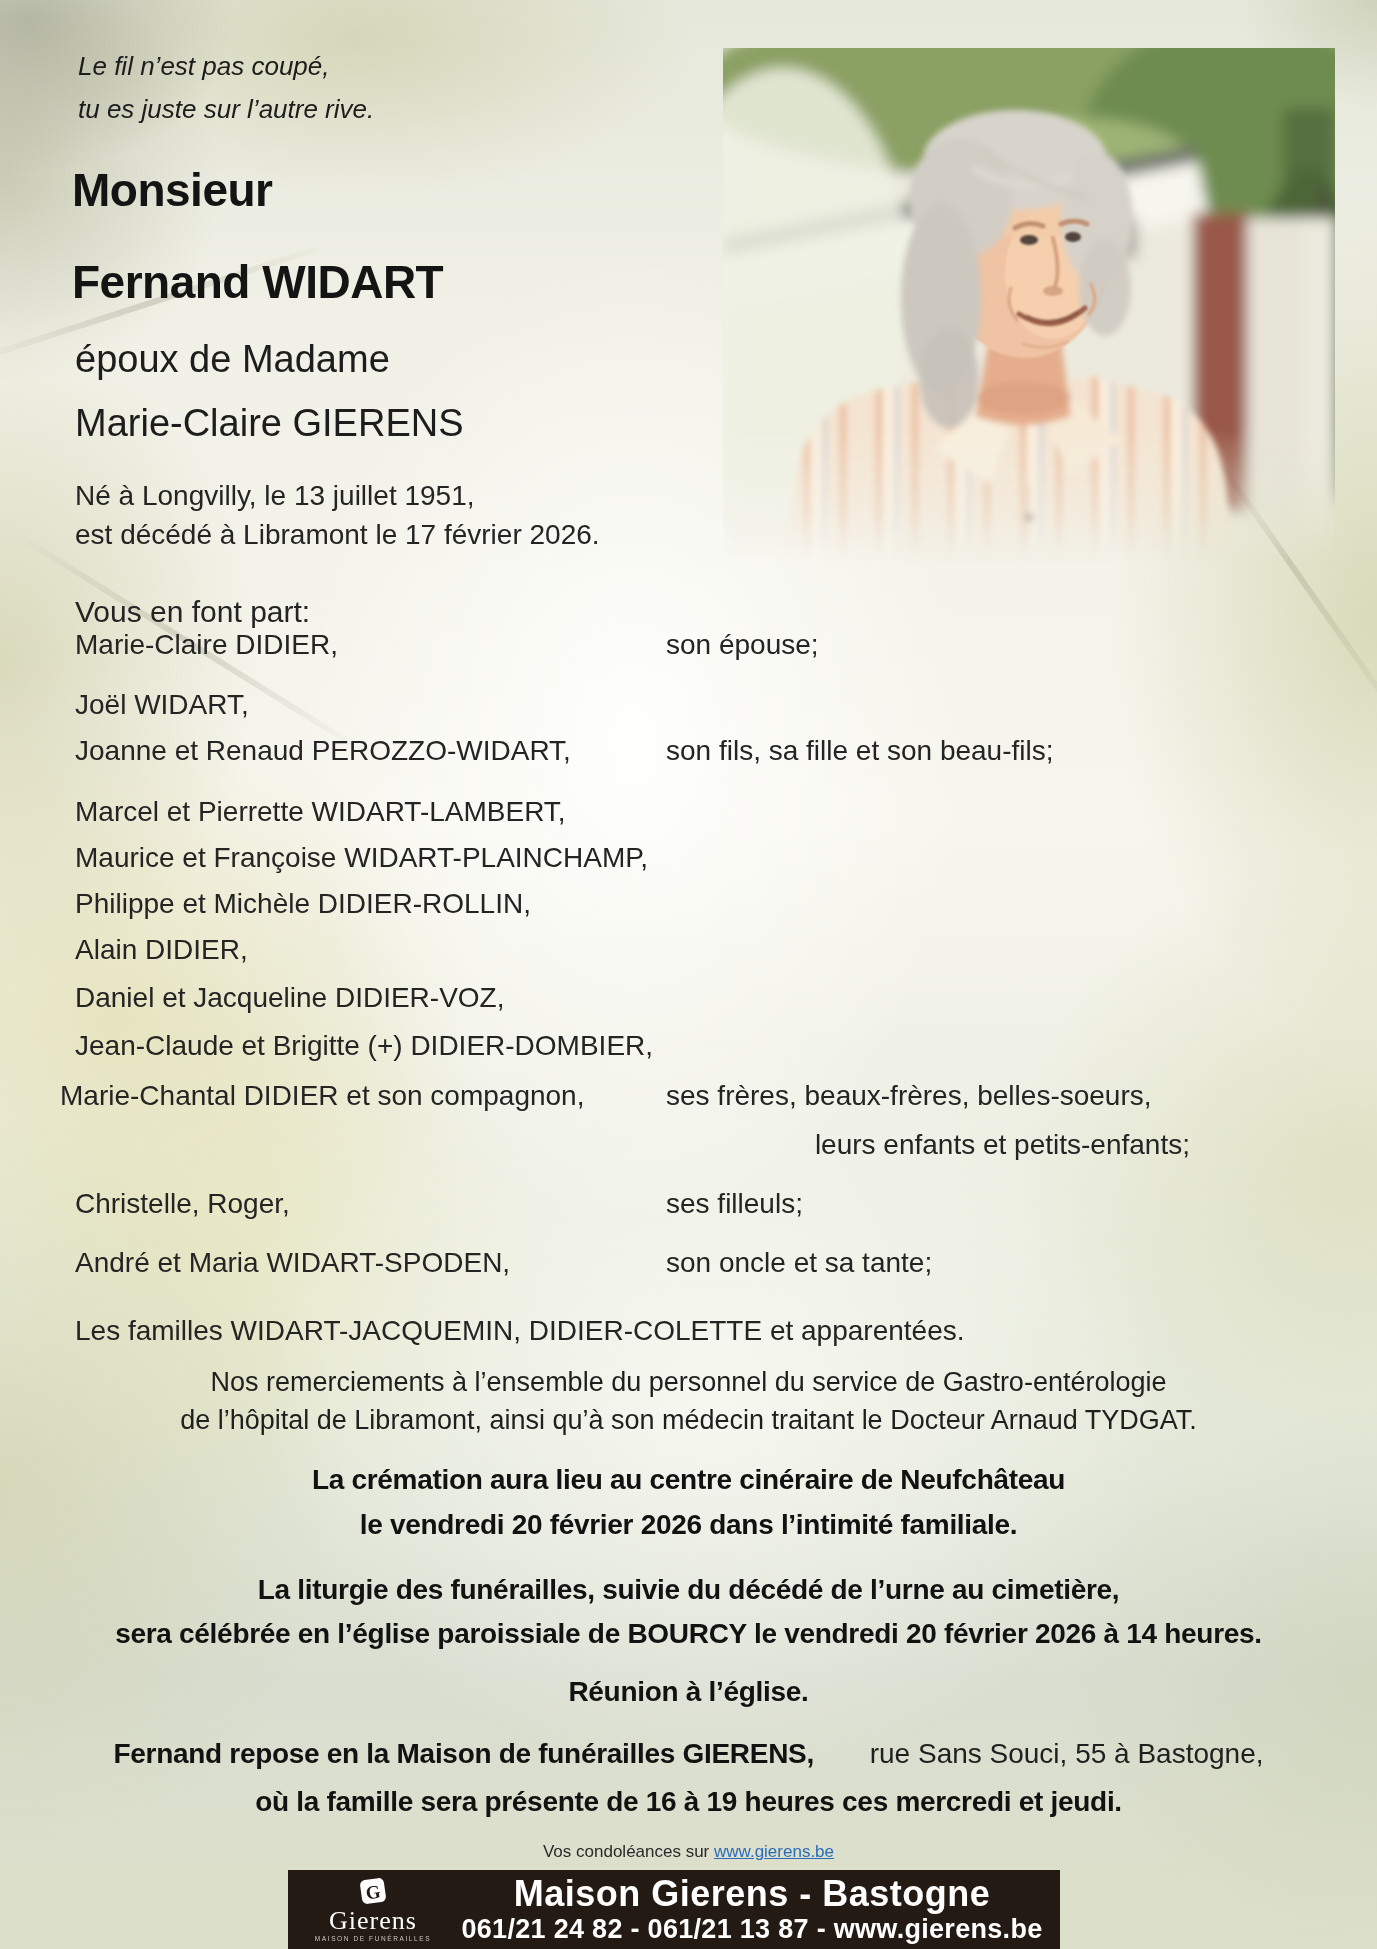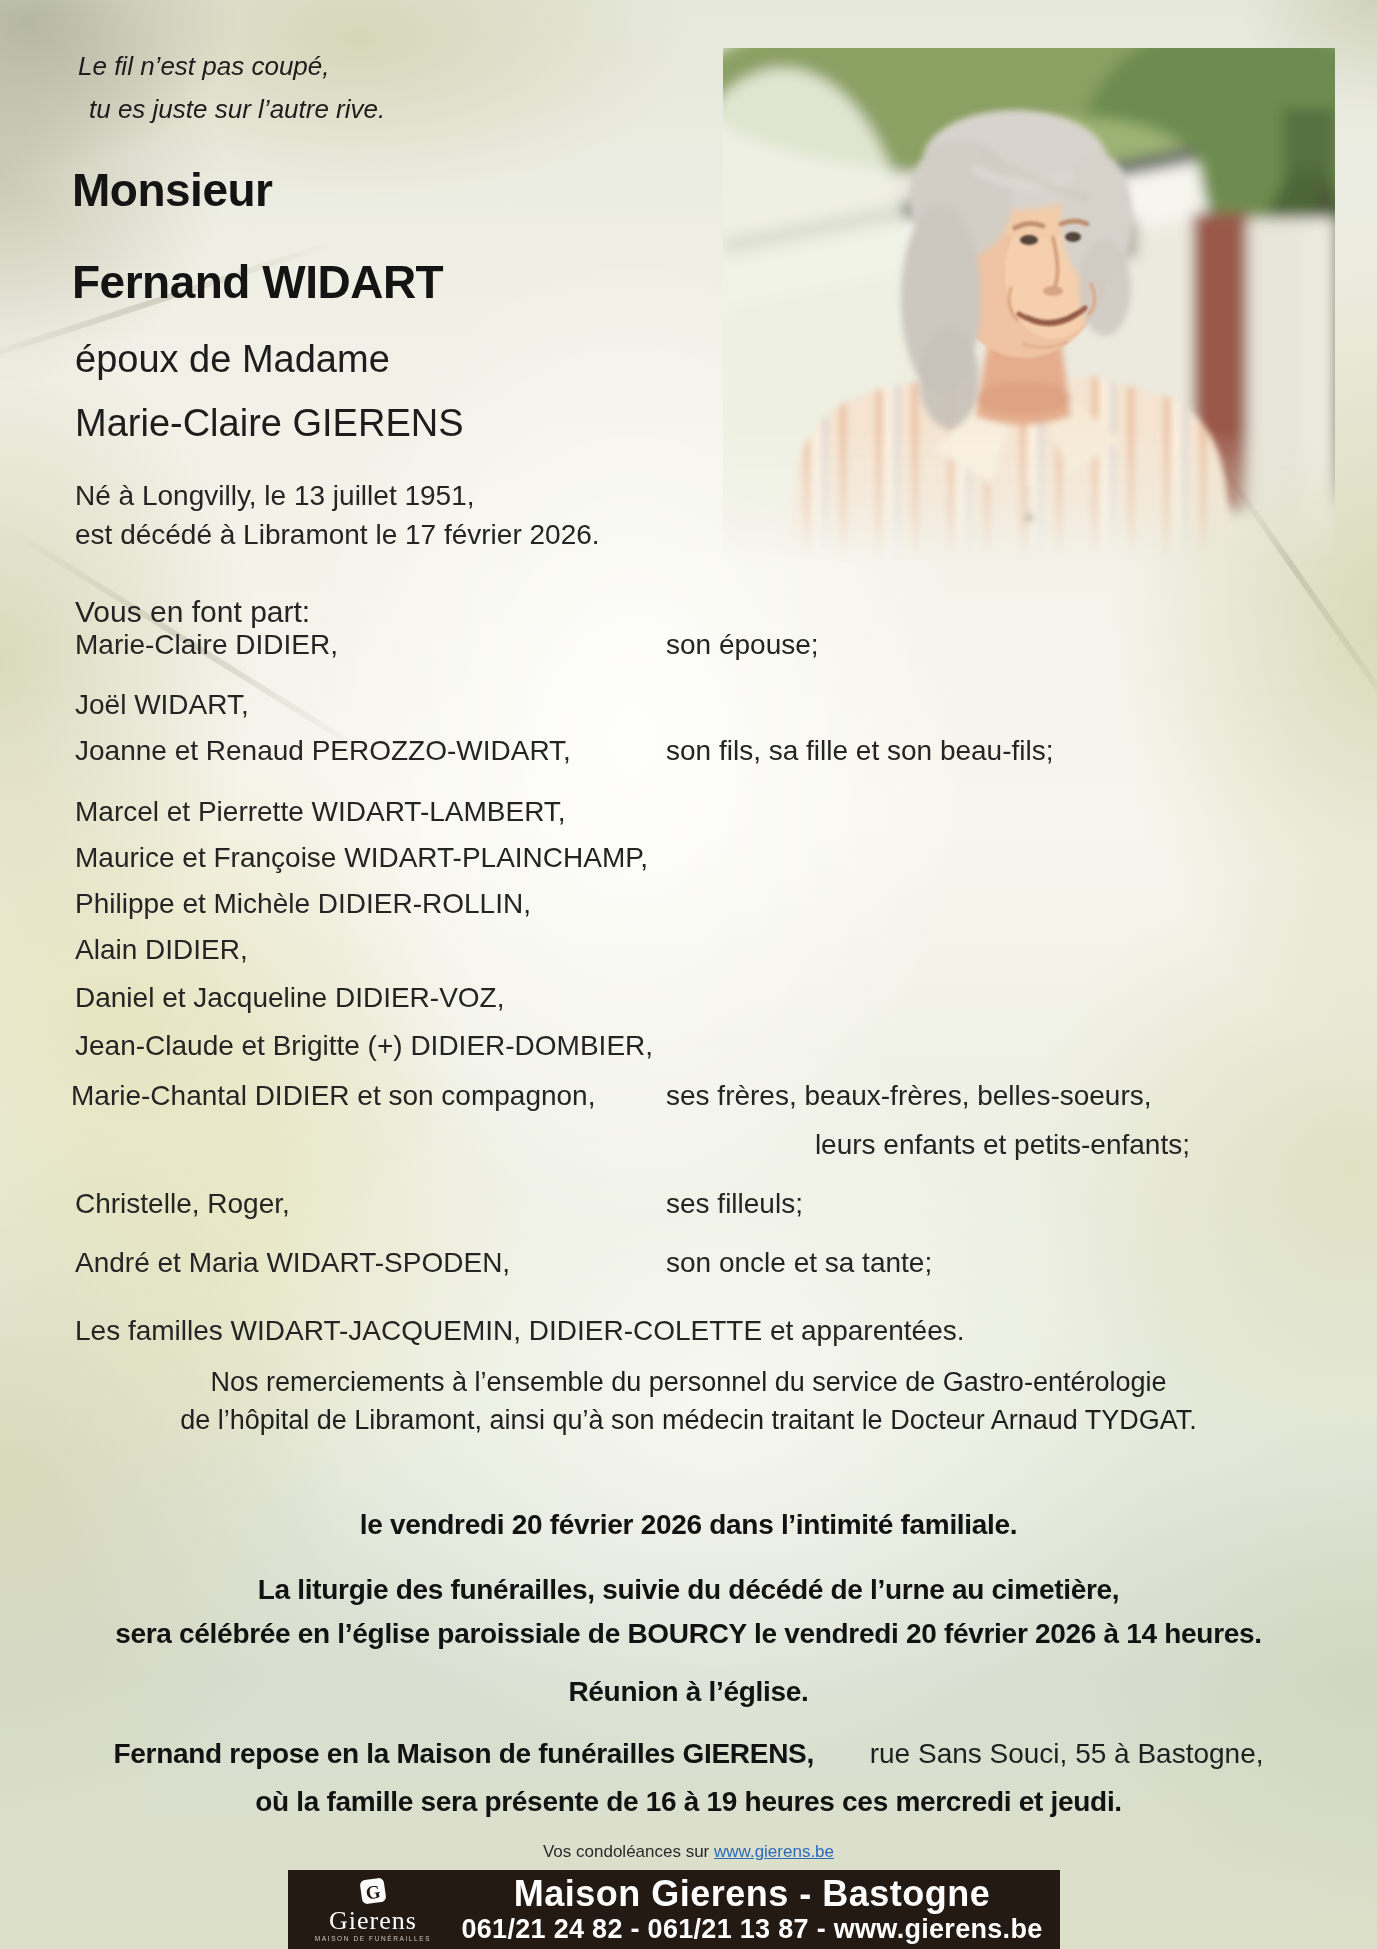--- a/index.html
+++ b/index.html
@@ -162,21 +162,21 @@
         <path d="M296,266 Q330,288 362,260" stroke="#9c604b" stroke-width="5" fill="none"></path>
         <path d="M304,268 Q330,280 354,264" stroke="#7a4536" stroke-width="3" fill="none" opacity="0.6"></path>
         <path d="M288,240 Q282,258 294,272" stroke="#dba784" stroke-width="3" fill="none"></path>
         <path d="M368,236 Q376,254 366,266" stroke="#dba784" stroke-width="3" fill="none"></path>
         <path d="M300,296 Q322,304 344,294" stroke="#dcab88" stroke-width="3" fill="none" opacity="0.7"></path>
       </g>
     </g>
   </svg>
 
   <div class="l it" style="left:78px;top:50px;">Le fil n’est pas coupé,</div>
-  <div class="l it" style="left:78px;top:93px;margin-left:11px;">tu es juste sur l’autre rive.</div>
+  <div class="l it" style="left:78px;top:93px;">tu es juste sur l’autre rive.</div>
 
   <div class="l h1" style="left:72px;top:162px;">Monsieur</div>
   <div class="l h1" style="left:72px;top:254px;">Fernand WIDART</div>
   <div class="l h2" style="left:75px;top:336px;">époux de Madame</div>
   <div class="l h2" style="left:75px;top:400px;">Marie-Claire GIERENS</div>
   <div class="l" style="left:75px;top:478px;">Né à Longvilly, le 13 juillet 1951,</div>
   <div class="l" style="left:75px;top:517px;">est décédé à Libramont le 17 février 2026.</div>
 
   <div class="l t30" style="left:75px;top:577px;">Vous en font part:</div>
 
@@ -186,35 +186,36 @@
   <div class="l" style="left:75px;top:687px;">Joël WIDART,</div>
   <div class="l" style="left:75px;top:733px;">Joanne et Renaud PEROZZO-WIDART,</div>
   <div class="l" style="left:666px;top:733px;">son fils, sa fille et son beau-fils;</div>
 
   <div class="l" style="left:75px;top:794px;">Marcel et Pierrette WIDART-LAMBERT,</div>
   <div class="l" style="left:75px;top:840px;">Maurice et Françoise WIDART-PLAINCHAMP,</div>
   <div class="l" style="left:75px;top:886px;">Philippe et Michèle DIDIER-ROLLIN,</div>
   <div class="l" style="left:75px;top:932px;">Alain DIDIER,</div>
   <div class="l" style="left:75px;top:980px;">Daniel et Jacqueline DIDIER-VOZ,</div>
   <div class="l" style="left:75px;top:1028px;">Jean-Claude et Brigitte (+) DIDIER-DOMBIER,</div>
-  <div class="l" style="left:71px;top:1078px;text-align:center;">Marie-Chantal DIDIER et son compagnon,</div>
+  <div class="l" style="left:60px;top:1078px;text-align:center;">Marie-Chantal DIDIER et son compagnon,</div>
   <div class="l" style="left:666px;top:1078px;">ses frères, beaux-frères, belles-soeurs,</div>
   <div class="l" style="right:187px;top:1127px;">leurs enfants et petits-enfants;</div>
 
   <div class="l" style="left:75px;top:1186px;">Christelle, Roger,</div>
   <div class="l" style="left:666px;top:1186px;">ses filleuls;</div>
 
   <div class="l" style="left:75px;top:1245px;">André et Maria WIDART-SPODEN,</div>
   <div class="l" style="left:666px;top:1245px;">son oncle et sa tante;</div>
 
   <div class="l" style="left:75px;top:1313px;">Les familles WIDART-JACQUEMIN, DIDIER-COLETTE et apparentées.</div>
 
   <div class="c th" style="top:1367px;">Nos remerciements à l’ensemble du personnel du service de Gastro-entérologie</div>
   <div class="c th" style="top:1405px;">de l’hôpital de Libramont, ainsi qu’à son médecin traitant le Docteur Arnaud TYDGAT.</div>
 
+  <div class="c bd" style="top:1464px;">La crémation aura lieu au centre cinéraire de Neufchâteau</div>
   <div class="c bd" style="top:1509px;">le vendredi 20 février 2026 dans l’intimité familiale.</div>
   <div class="c bd" style="top:1574px;">La liturgie des funérailles, suivie du décédé de l’urne au cimetière,</div>
   <div class="c bd" style="top:1618px;">sera célébrée en l’église paroissiale de BOURCY le vendredi 20 février 2026 à 14 heures.</div>
   <div class="c bd" style="top:1676px;">Réunion à l’église.</div>
 
   <div class="c" style="top:1738px;font-size:28px;">
     <span class="bd">Fernand repose en la Maison de funérailles GIERENS,</span><span style="color:#1f1f1f;margin-left:48px;"> rue Sans Souci, 55 à Bastogne,</span>
   </div>
   <div class="c bd" style="top:1786px;">où la famille sera présente de 16 à 19 heures ces mercredi et jeudi.</div>
 

